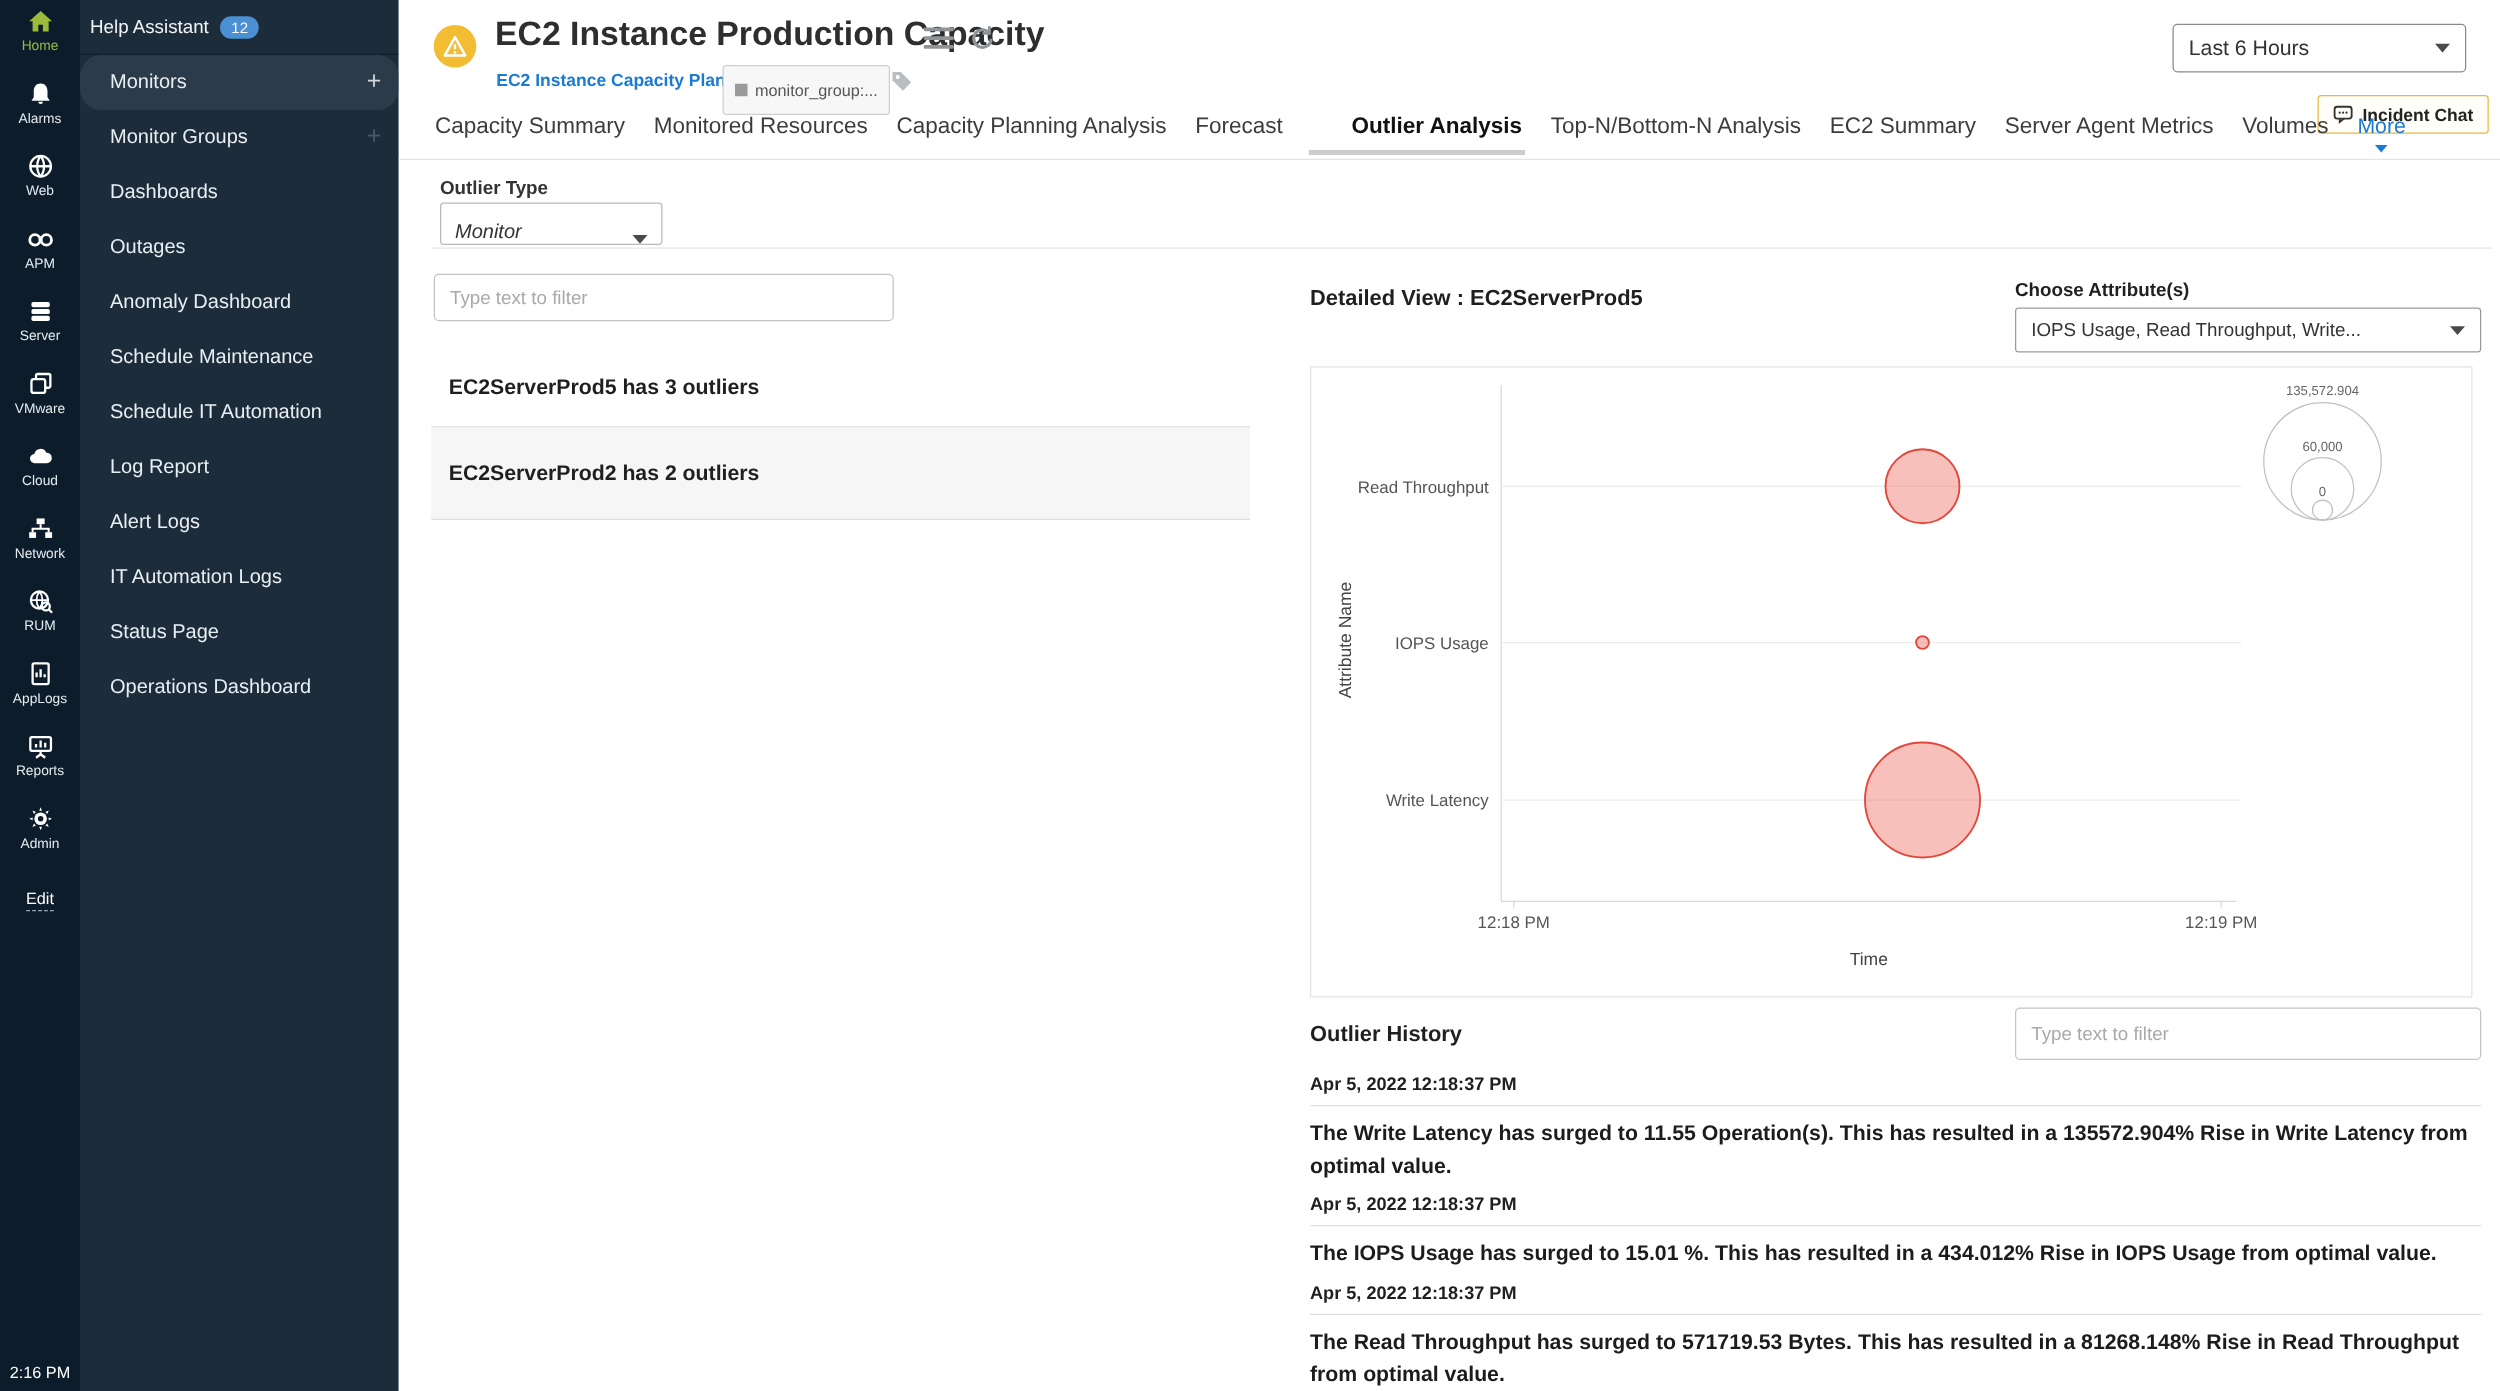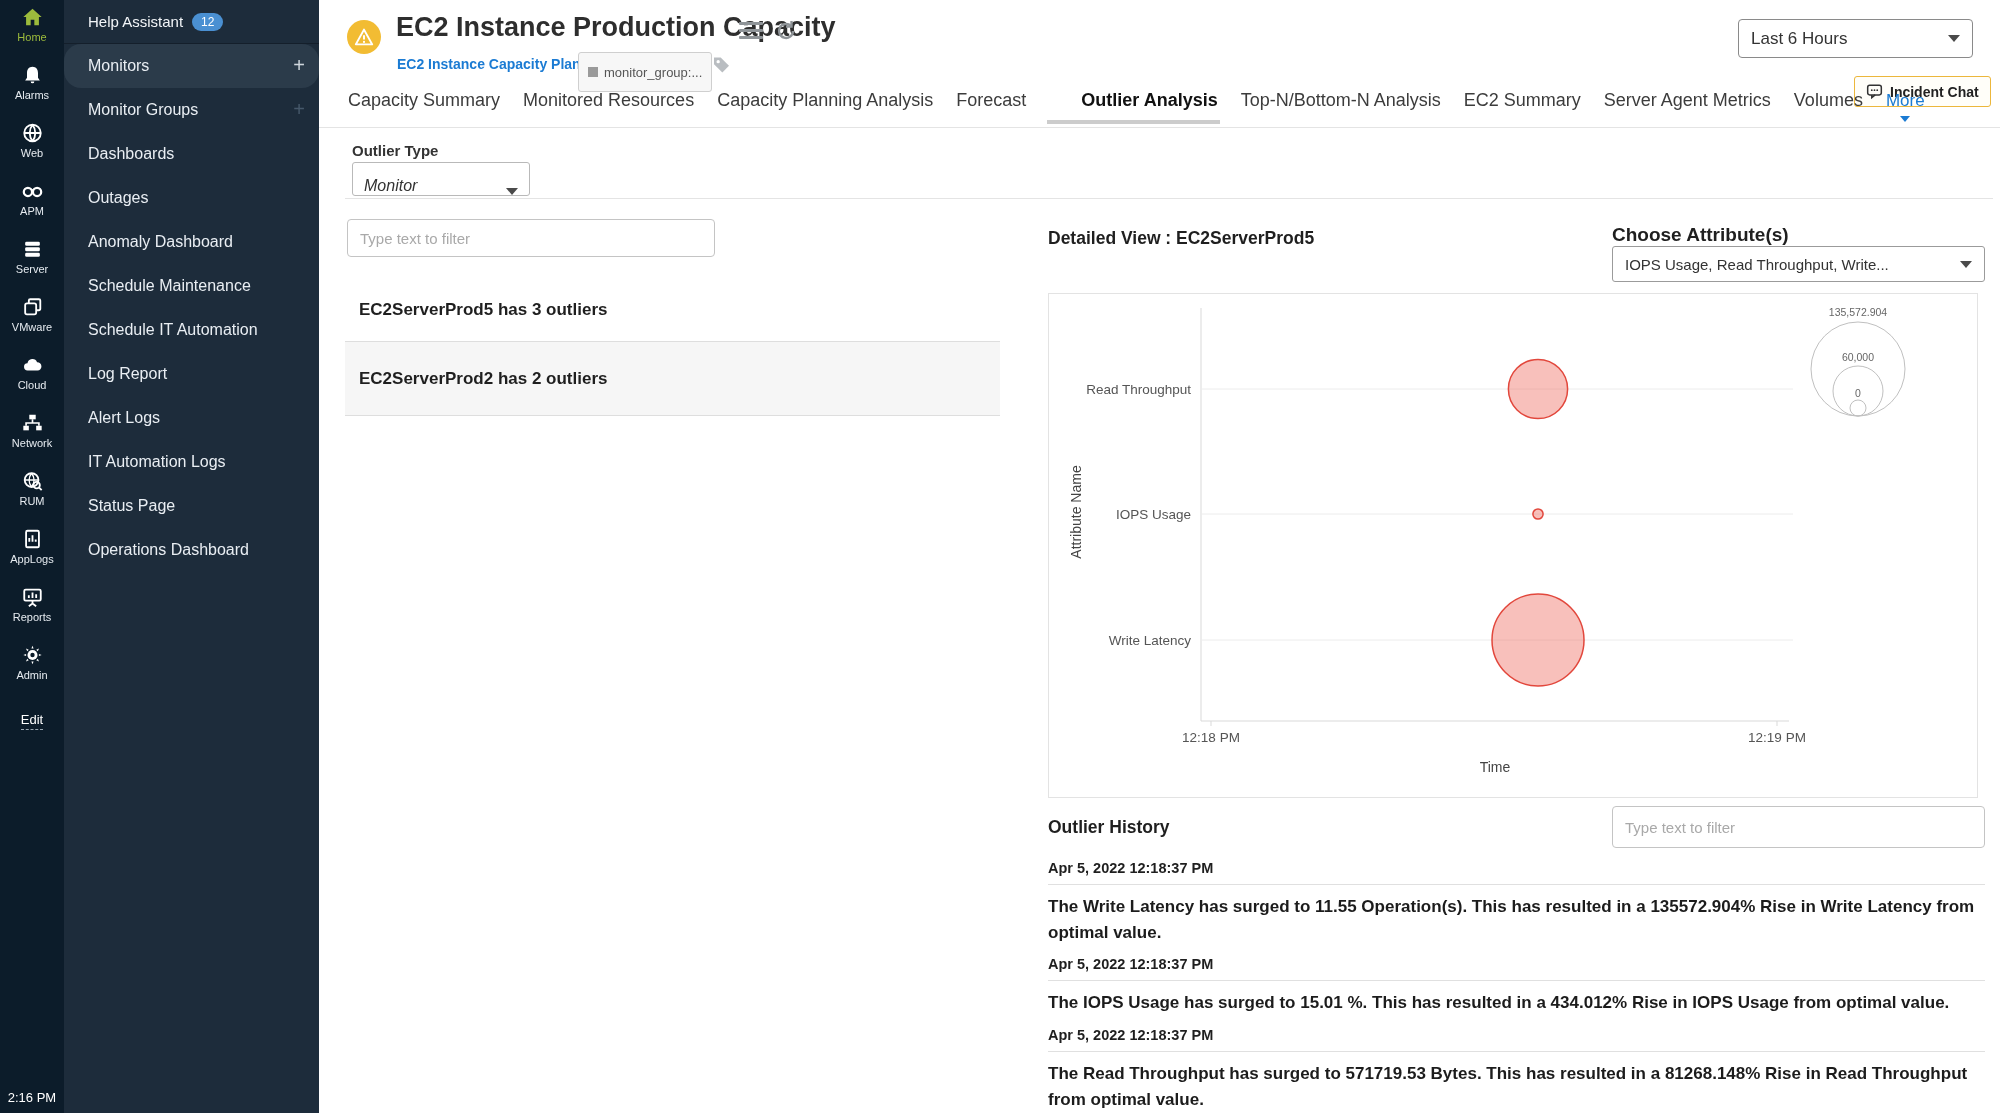--- a/index.html
+++ b/index.html
@@ -12,21 +12,21 @@
   .rail-item { height:58px; display:flex; flex-direction:column; align-items:center; justify-content:flex-start; padding-top:6px; cursor:pointer; }
   .rail-item svg { width:23px; height:22px; }
   .rail-label { font-size:11px; margin-top:3px; color:#e6ebf0; }
   .rail-item.home .rail-label { color:#9cbb3c; }
   .rail-edit { margin-top:14px; text-align:center; }
   .rail-edit span { font-size:13px; color:#fff; border-bottom:1px dashed #9aa7b2; padding-bottom:2px; cursor:pointer; }
   .rail-clock { position:absolute; left:0; bottom:8px; width:64px; text-align:center; font-size:13px; color:#fff; }
 
   
   #sidebar { position:absolute; left:64px; top:0; width:255px; height:1113px; background:#1d2c3b; }
-  .help-row { height:44px; display:flex; align-items:center; padding-left:24px; border-bottom:1px solid #141f2b; cursor:pointer; }
+  .help-row { height:44px; display:flex; align-items:center; padding-left:8px; border-bottom:1px solid #141f2b; cursor:pointer; }
   .help-label { color:#f2f5f8; font-size:15px; }
   .help-badge { margin-left:9px; background:#4a90d2; color:#fff; font-size:12px; border-radius:10px; padding:2px 9px; }
   .side-item { height:44px; display:flex; align-items:center; padding-left:24px; color:#e9eef3; font-size:16px; cursor:pointer; position:relative;border-radius:17px; }
   .side-item.active { background:#2b3b4a; }
   .side-plus { position:absolute; right:14px; top:10px; font-size:20px; color:#cfd6dd; font-weight:400; }
   .side-plus.dim { color:#46586a; }
 
   
   #main { position:absolute; left:319px; top:0; width:1681px; height:1113px; background:#fff; }
   .warn-badge { position:absolute; left:28px; top:20px; width:34px; height:34px; border-radius:50%; background:#f2bc33; display:flex; align-items:center; justify-content:center; }
@@ -61,21 +61,21 @@
 
   .list-filter { position:absolute; left:28px; top:219px; width:368px; height:38px; }
   input.txt { width:100%; height:100%; border:1.5px solid #c4c4c4; border-radius:4px; font-size:15px; color:#333; padding:0 12px; font-family:"Liberation Sans",sans-serif; }
   input.txt::placeholder { color:#a9a9a9; }
 
   .outlier-row { position:absolute; left:26px; width:655px; display:flex; align-items:center; border-bottom:1px solid #dedede; cursor:pointer; font-size:17px; color:#1f1f1f; font-weight:600; padding-left:14px; }
   .row-0 { top:279px; height:63px; background:#fff; }
   .row-1 { top:342px; height:74px; background:#f6f6f6; }
 
   .detail-title { position:absolute; left:729px; top:228px; font-size:17.5px; font-weight:700; color:#1f1f1f; }
-  .choose-label { position:absolute; left:1293px; top:224px; font-size:19px; font-weight:700; color:#1f1f1f; }
+  .choose-label { position:absolute; left:1293px; top:224px; font-size:15px; font-weight:700; color:#1f1f1f; }
   .choose-select { position:absolute; left:1293px; top:246px; width:373px; height:36px; border:1.5px solid #9b9b9b; border-radius:3px; display:flex; align-items:center; padding:0 12px; cursor:pointer; background:#fff; }
   .choose-select .val { flex:1; font-size:15px; color:#333; }
 
   .chart-panel { position:absolute; left:729px; top:293px; width:930px; height:505px; border:1px solid #e3e3e3; background:#fff; }
 
   .history-title { position:absolute; left:729px; top:817px; font-size:17.5px; font-weight:700; color:#1f1f1f; }
   .history-filter { position:absolute; left:1293px; top:806px; width:373px; height:42px; }
   .h-date { position:absolute; left:729px; font-size:14.5px; font-weight:700; color:#1f1f1f; }
   .h-div { position:absolute; left:729px; width:937px; height:1px; background:#e0e0e0; }
   .h-msg { position:absolute; left:729px; width:945px; font-size:17px; font-weight:600; color:#1c1c1c; line-height:26px; }

